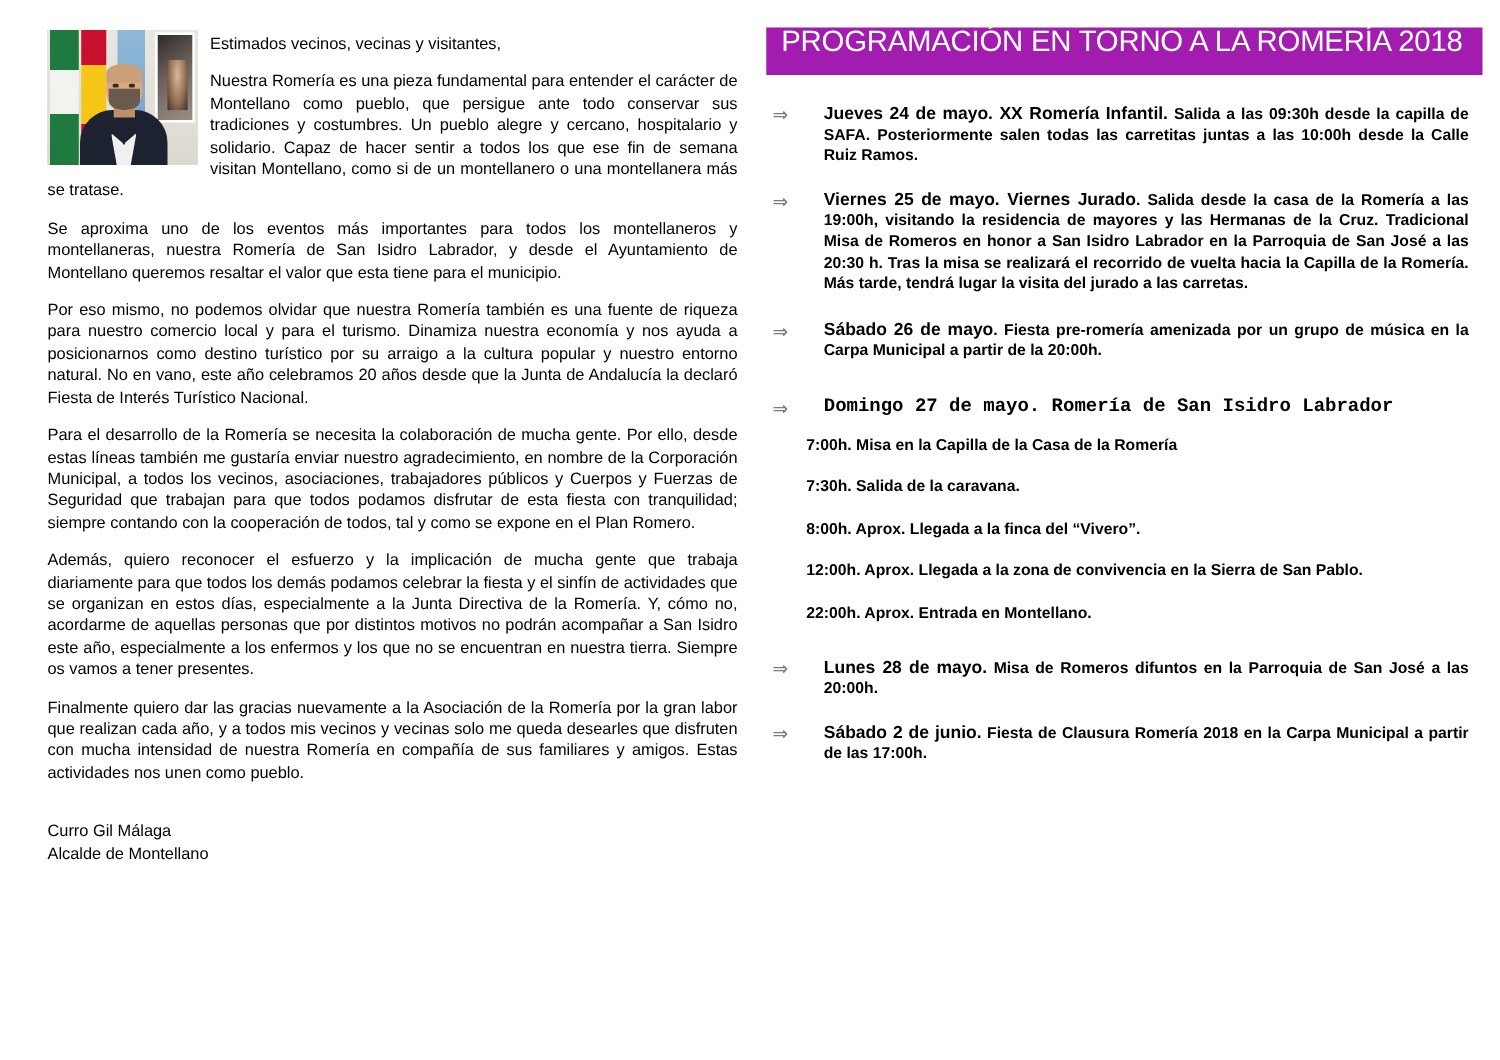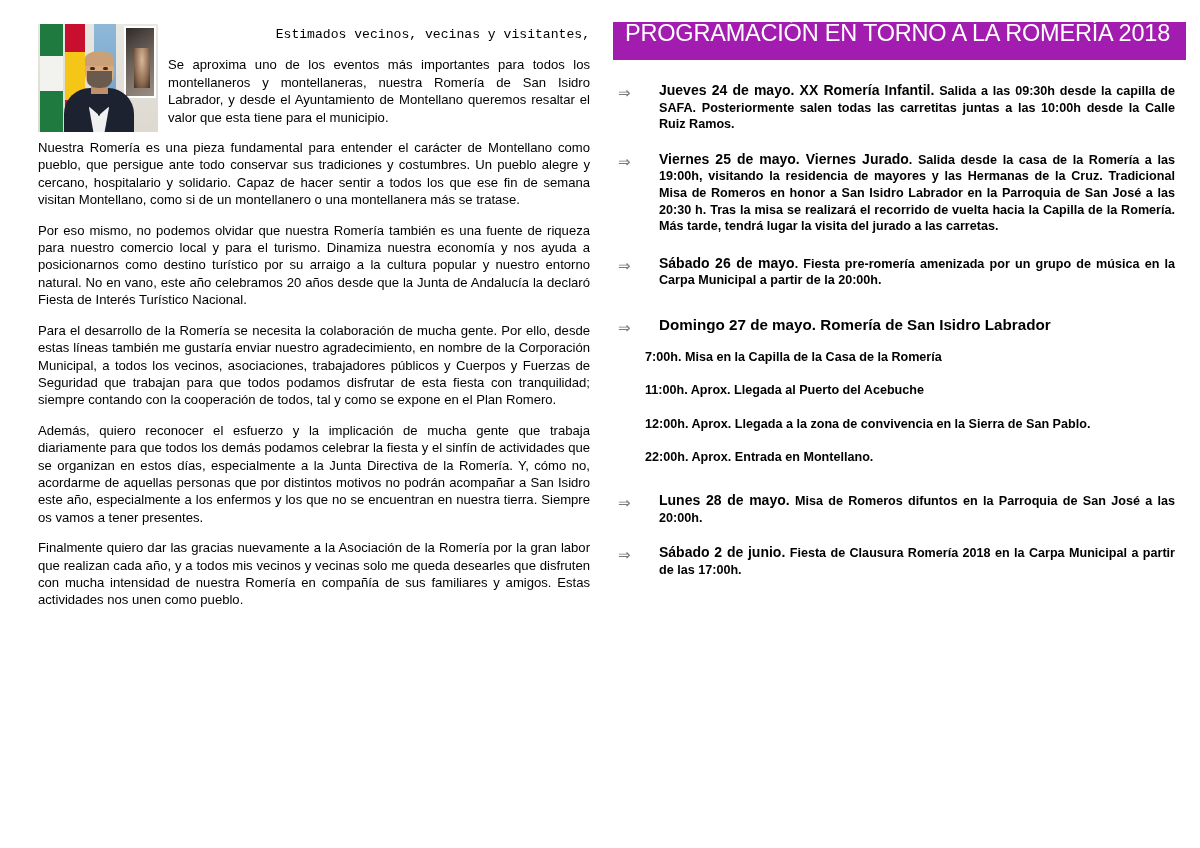--- a/index.html
+++ b/index.html
@@ -154,21 +154,21 @@
 
   .letter p {
     margin: 0 0 13px 0;
     font-size: 13.1px;
     line-height: 17.4px;
     text-align: justify;
     text-justify: inter-word;
     hyphens: none;
   }
   .letter p.first { margin-top: 2px; }
-  .letter p.noalign { text-align: right; font-family: Liberation Mono, monospace; }
+  .letter p.noalign { text-align: left; }
   .sign-block {
     margin-top: 30px;
     font-size: 13.1px;
     line-height: 17.4px;
   }
   .sign-block div { text-align: left; }
 
   
   .prog-col {
     position: absolute;
@@ -221,20 +221,21 @@
     text-align: justify;
     font-weight: bold;
     padding-right: 10px;
   }
   .prog-body .day {
     font-size: 14px;
     font-weight: bold;
   }
   .prog-item.heading-only .prog-body .day {
     font-size: 15.2px;
+    font-family: Liberation Mono, monospace;
   }
   .sched {
     margin: 14px 0 0 0;
     padding: 0 10px 0 40px;
     list-style: none;
   }
   .sched li {
     font-size: 12.6px;
     line-height: 16.6px;
     font-weight: bold;
@@ -265,27 +266,31 @@
         <div class="man-head"></div>
         <div class="man-bald"></div>
         <div class="man-beard"></div>
         <div class="man-eye-l"></div>
         <div class="man-eye-r"></div>
       </div>
     </div>
 
     <div class="letter">
       <p class="first noalign">Estimados vecinos, vecinas y visitantes,</p>
+      <p>Nuestra Romería es una pieza fundamental para entender el carácter de Montellano como pueblo, que persigue ante todo conservar sus tradiciones y costumbres. Un pueblo alegre y cercano, hospitalario y solidario. Capaz de hacer sentir a todos los que ese fin de semana visitan Montellano, como si de un montellanero o una montellanera más se tratase.</p>
       <p>Se aproxima uno de los eventos más importantes para todos los montellaneros y montellaneras, nuestra Romería de San Isidro Labrador, y desde el Ayuntamiento de Montellano queremos resaltar el valor que esta tiene para el municipio.</p>
-      <p>Nuestra Romería es una pieza fundamental para entender el carácter de Montellano como pueblo, que persigue ante todo conservar sus tradiciones y costumbres. Un pueblo alegre y cercano, hospitalario y solidario. Capaz de hacer sentir a todos los que ese fin de semana visitan Montellano, como si de un montellanero o una montellanera más se tratase.</p>
       <p>Por eso mismo, no podemos olvidar que nuestra Romería también es una fuente de riqueza para nuestro comercio local y para el turismo. Dinamiza nuestra economía y nos ayuda a posicionarnos como destino turístico por su arraigo a la cultura popular y nuestro entorno natural. No en vano, este año celebramos 20 años desde que la Junta de Andalucía la declaró Fiesta de Interés Turístico Nacional.</p>
       <p>Para el desarrollo de la Romería se necesita la colaboración de mucha gente. Por ello, desde estas líneas también me gustaría enviar nuestro agradecimiento, en nombre de la Corporación Municipal, a todos los vecinos, asociaciones, trabajadores públicos y Cuerpos y Fuerzas de Seguridad que trabajan para que todos podamos disfrutar de esta fiesta con tranquilidad; siempre contando con la cooperación de todos, tal y como se expone en el Plan Romero.</p>
       <p>Además, quiero reconocer el esfuerzo y la implicación de mucha gente que trabaja diariamente para que todos los demás podamos celebrar la fiesta y el sinfín de actividades que se organizan en estos días, especialmente a la Junta Directiva de la Romería. Y, cómo no, acordarme de aquellas personas que por distintos motivos no podrán acompañar a San Isidro este año, especialmente a los enfermos y los que no se encuentran en nuestra tierra. Siempre os vamos a tener presentes.</p>
       <p>Finalmente quiero dar las gracias nuevamente a la Asociación de la Romería por la gran labor que realizan cada año, y a todos mis vecinos y vecinas solo me queda desearles que disfruten con mucha intensidad de nuestra Romería en compañía de sus familiares y amigos. Estas actividades nos unen como pueblo.</p>
 
+      <div class="sign-block">
+        <div>Curro Gil Málaga</div>
+        <div>Alcalde de Montellano</div>
+      </div>
     </div>
   </div>
 
   <div class="prog-col">
 
     <div class="prog-banner">
       <div class="prog-banner-text">PROGRAMACIÓN EN TORNO A LA ROMERÍA 2018</div>
     </div>
 
     <div class="prog-list">
@@ -313,21 +318,22 @@
 
       <div class="prog-item heading-only" style="margin-bottom:6px;">
         <span class="prog-arrow">⇒</span>
         <div class="prog-body">
           <span class="day">Domingo 27 de mayo. Romería de San Isidro Labrador</span><span></span>
         </div>
       </div>
 
       <ul class="sched">
         <li>7:00h. Misa en la Capilla de la Casa de la Romería</li>
-        <li>11:00h. Aprox. Llegada al Puerto del Acebuche</li>
+        <li>7:30h. Salida de la caravana.</li>
+        <li>8:00h. Aprox. Llegada a la finca  del  “Vivero”.</li>
         <li>12:00h. Aprox. Llegada a la zona de convivencia en la Sierra de San Pablo.</li>
         <li style="margin-bottom:0;">22:00h. Aprox. Entrada  en Montellano.</li>
       </ul>
 
       <div class="prog-item gap-before" style="margin-bottom:18px;">
         <span class="prog-arrow">⇒</span>
         <div class="prog-body">
           <span class="day">Lunes 28 de mayo.</span><span> Misa de Romeros difuntos en la Parroquia de San José a las 20:00h.</span>
         </div>
       </div>

